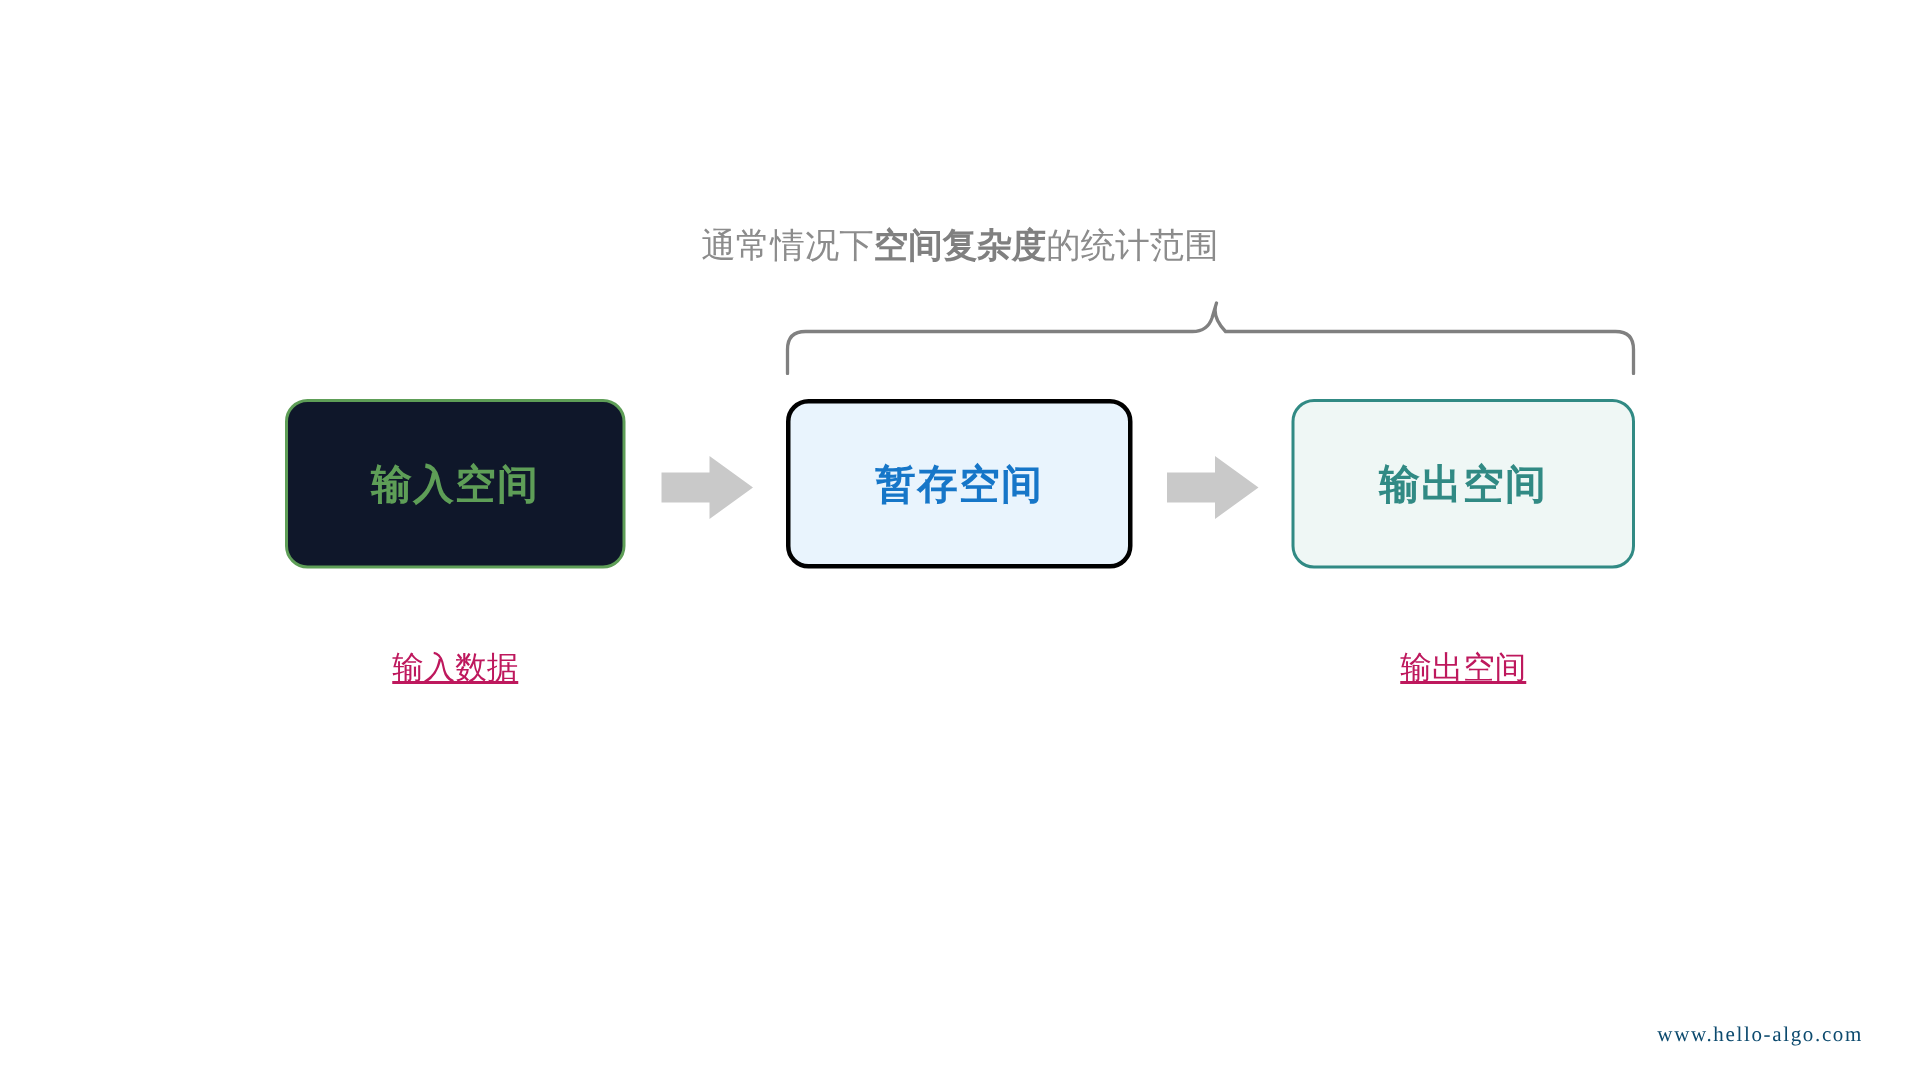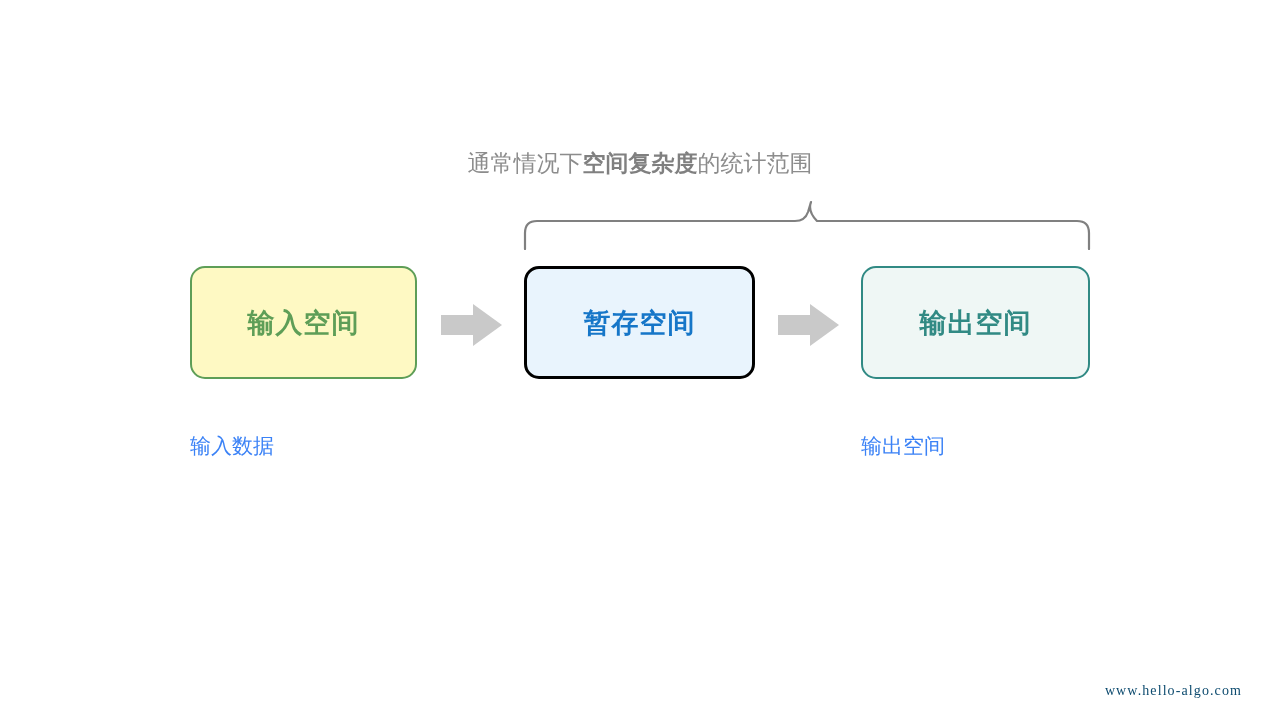--- a/index.html
+++ b/index.html
@@ -59,21 +59,21 @@
     display: flex;
     align-items: center;
     justify-content: center;
     font-size: 27px;
     font-weight: 700;
     letter-spacing: 1px;
   }
   #box-input {
     left: 190px;
     width: 227px;
-    background: #fef9c3;
+    background: #0f172a;
     border: 2.2px solid #5e9e57;
     color: #5e9e57;
   }
   #box-temp {
     left: 524px;
     width: 231px;
     background: #e9f4fd;
     border: 3px solid #000000;
     color: #1676c8;
   }
@@ -93,24 +93,25 @@
     width: 63px;
     height: 44px;
   }
   #arrow-1 { left: 440px; }
   #arrow-2 { left: 777px; }
 
   
   .caption-col {
     position: absolute;
     top: 422px;
-    text-align: left;
+    text-align: center;
     font-size: 21px;
     line-height: 47px;
-    color: #3b82f6;
+    color: #be185d;
+    text-decoration: underline;
   }
   #caption-input  { left: 190px; width: 227px; }
   #caption-temp   { left: 524px; width: 231px; }
   #caption-output { left: 861px; width: 229px; }
   .caption-line { display: block; white-space: nowrap; }
 
   
   #watermark {
     position: absolute;
     right: 38px;

